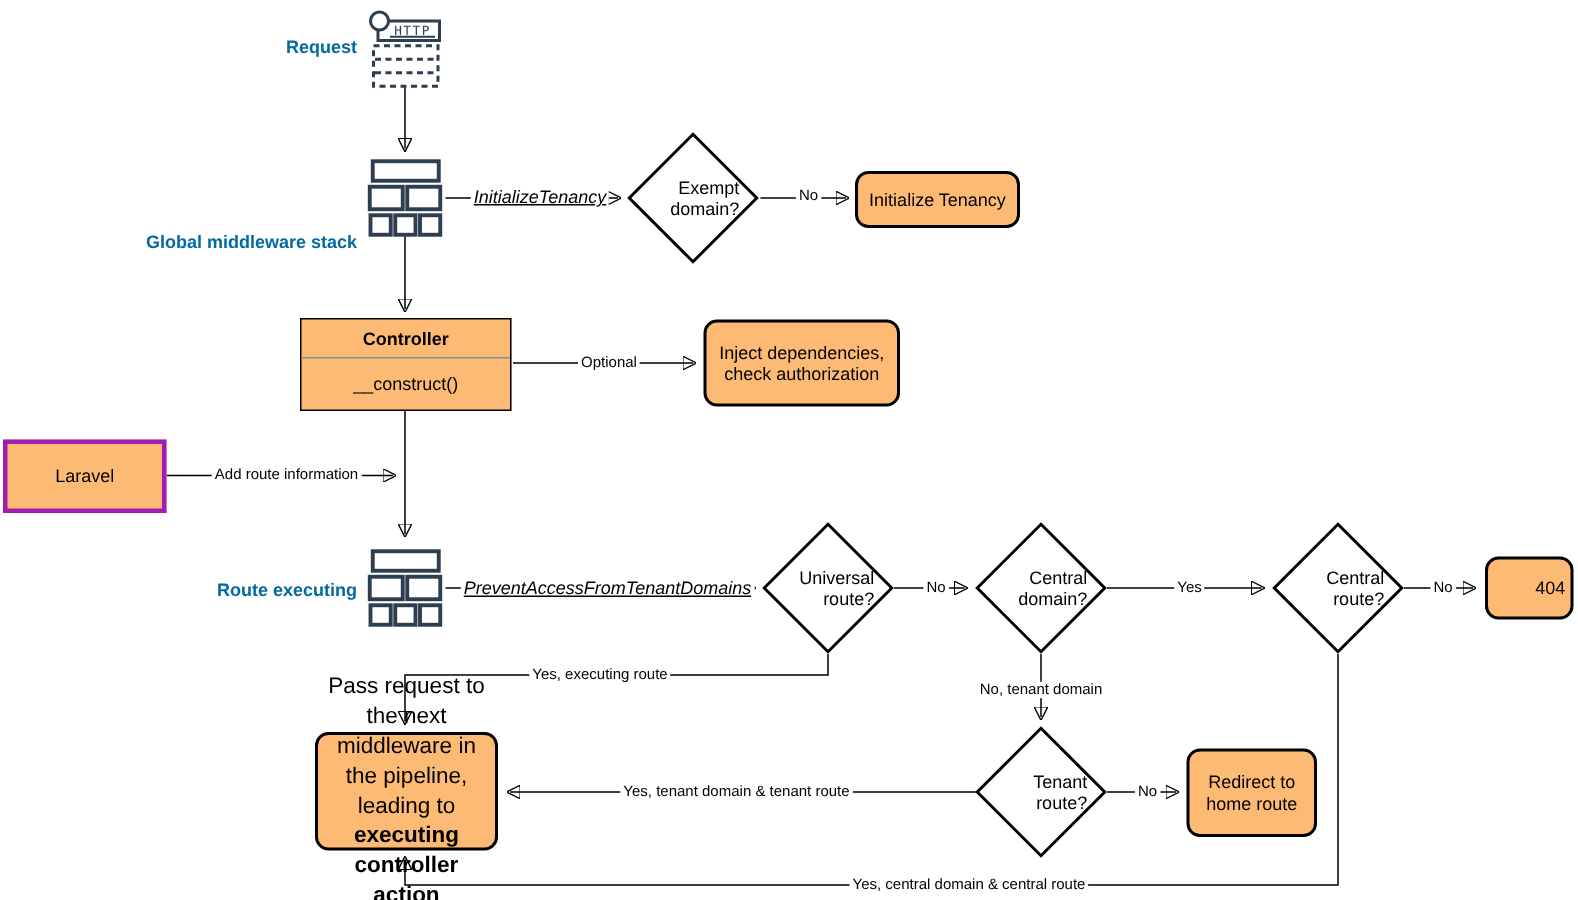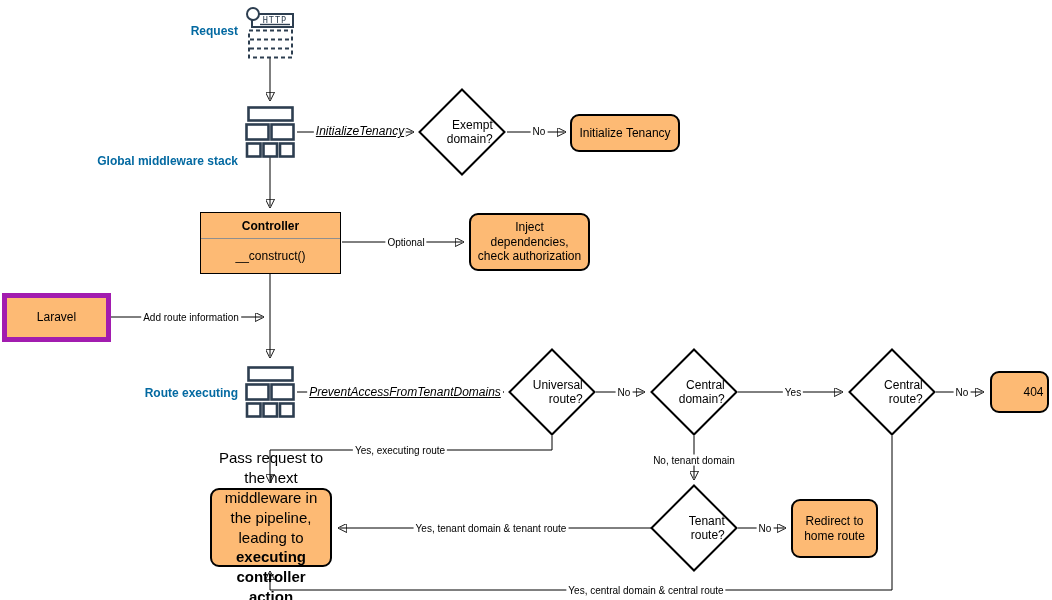--- a/index.html
+++ b/index.html
@@ -10,21 +10,21 @@
   }
   
   #wires{position:absolute;left:0;top:0;width:1052px;height:600px;z-index:1;}
   #wires path{fill:none;stroke:#000;stroke-width:1;}
 
   
   .node{position:absolute;z-index:2;box-sizing:border-box;background:#fdba74;
     display:flex;align-items:center;justify-content:center;text-align:center;
     font-size:12px;line-height:1.2;}
   .rounded{border:2px solid #000;border-radius:9px;padding:2px 4px;}
-  .plain{border:5px solid #a21caf;}
+  .plain{border:3px solid #a21caf;}
 
   
   .uml{position:absolute;z-index:2;box-sizing:border-box;background:#fdba74;border:1px solid #000;}
   .uml .uml-head{height:25px;display:flex;align-items:center;justify-content:center;
     font-weight:bold;font-size:12px;border-bottom:1px solid #8f8f8f;}
   .uml .uml-body{height:calc(100% - 26px);display:flex;align-items:center;justify-content:center;font-size:12px;}
 
   
   .diamond{position:absolute;z-index:2;}
   .diamond svg{position:absolute;left:0;top:0;width:100%;height:100%;}
@@ -154,21 +154,21 @@
 
   <div class="node rounded" style="left:570px;top:114px;width:110px;height:38px;">
     <span>Initialize Tenancy</span>
   </div>
 
   <div class="uml" style="left:200px;top:212px;width:141px;height:62px;">
     <div class="uml-head">Controller</div>
     <div class="uml-body">__construct()</div>
   </div>
 
-  <div class="node rounded" style="left:469px;top:213px;width:121px;height:58px;">
+  <div class="node rounded" style="left:469px;top:213px;width:131px;height:58px;">
     <span>Inject dependencies, check authorization</span>
   </div>
 
   <div class="node plain" style="left:2px;top:293px;width:109px;height:49px;">
     <span>Laravel</span>
   </div>
 
   <div class="node rounded" style="left:990px;top:371px;width:59px;height:42px;padding-left:32px;">
     <span>404</span>
   </div>

